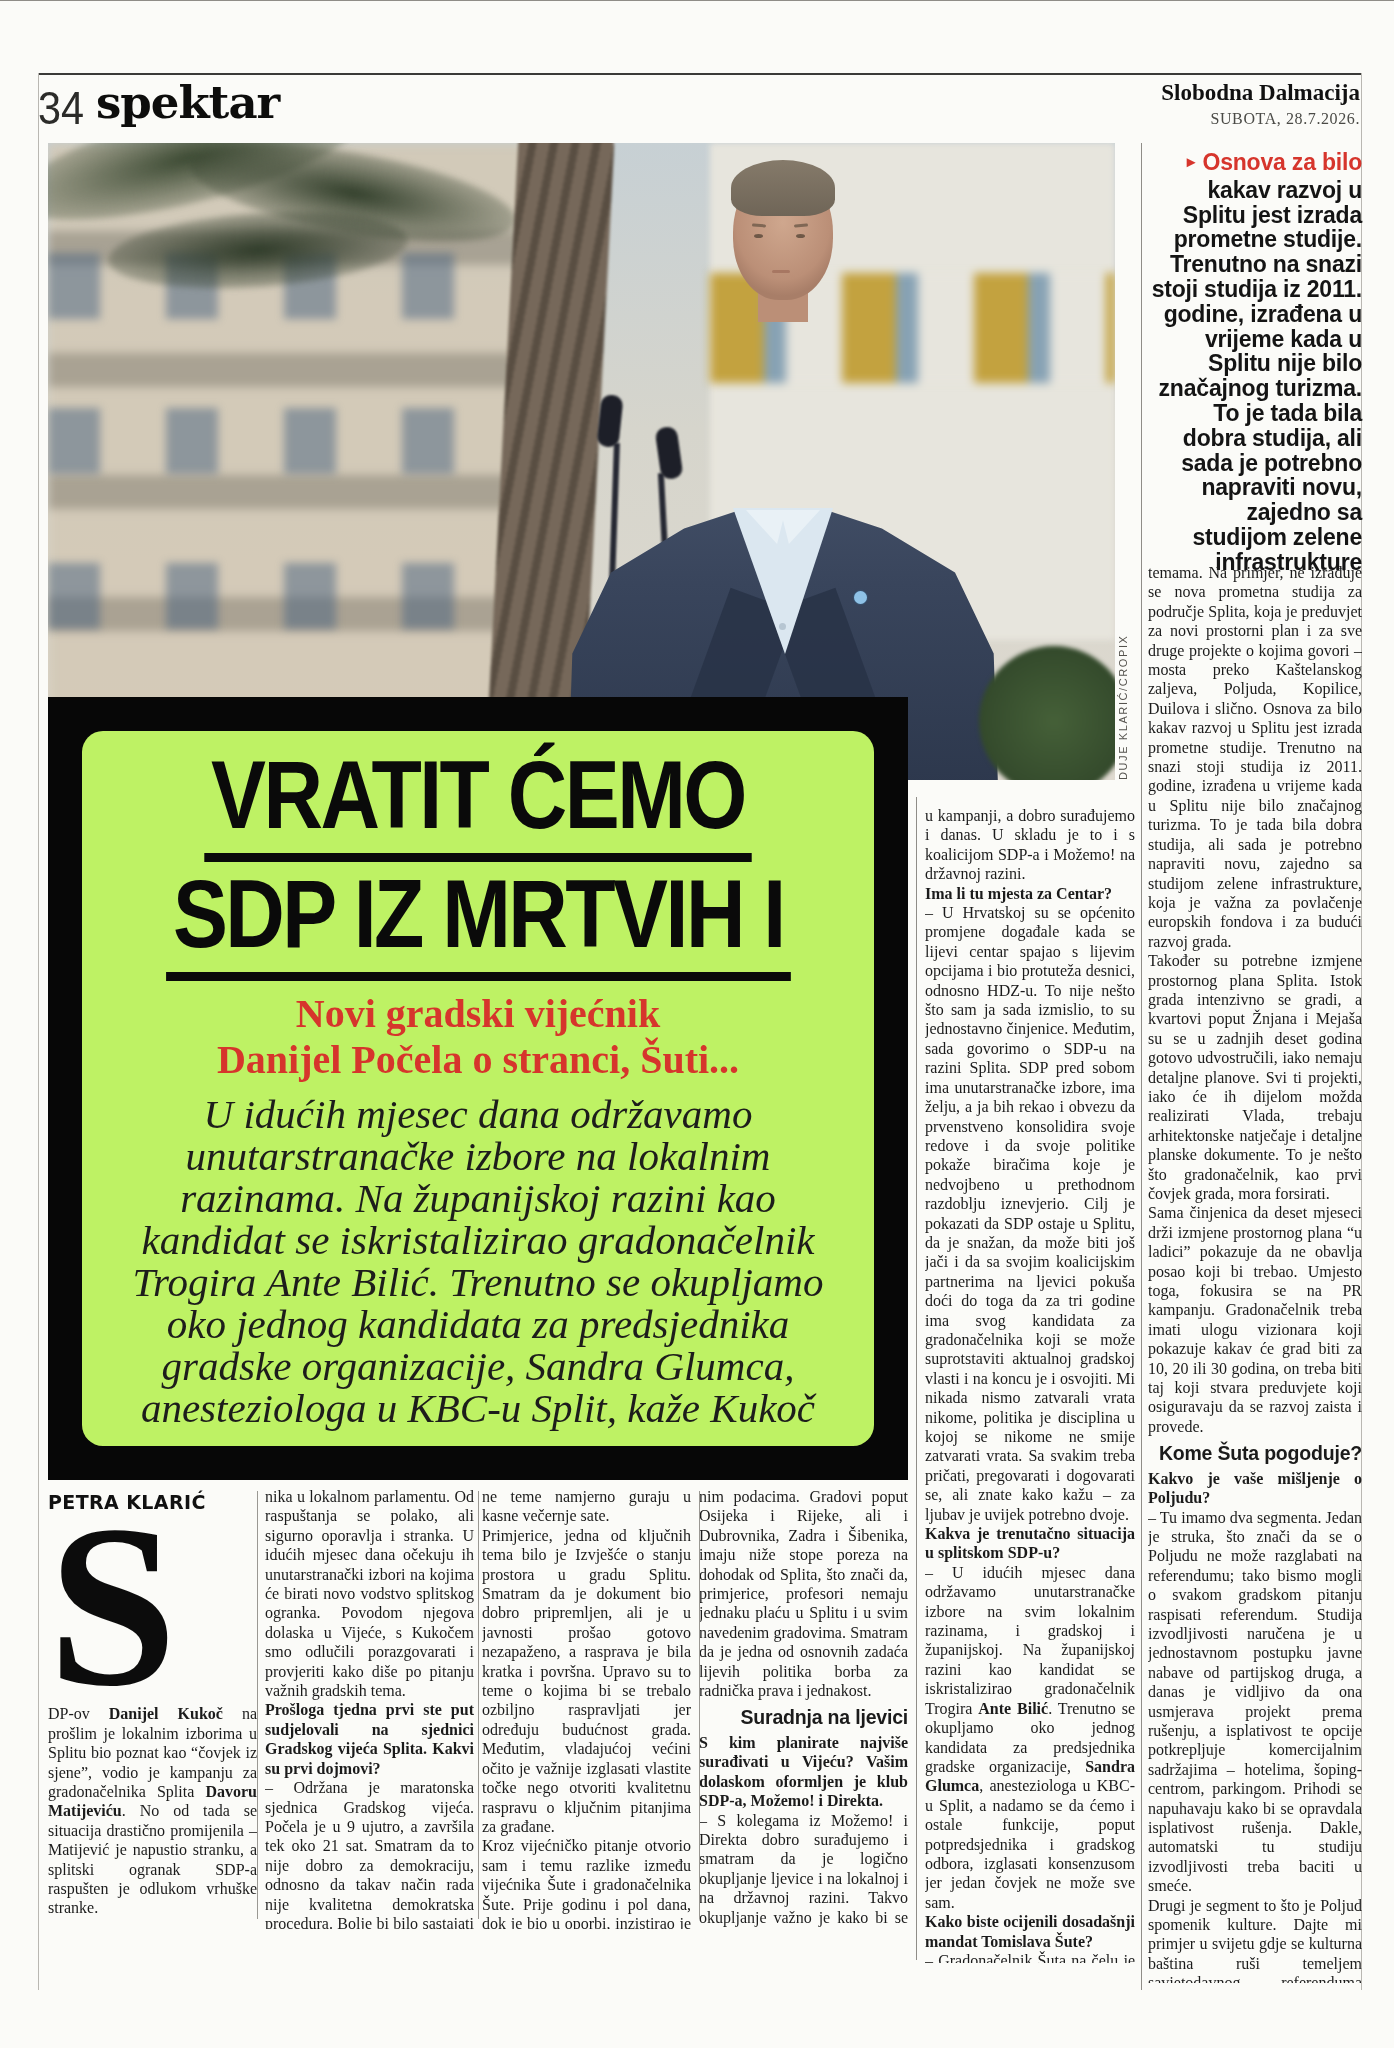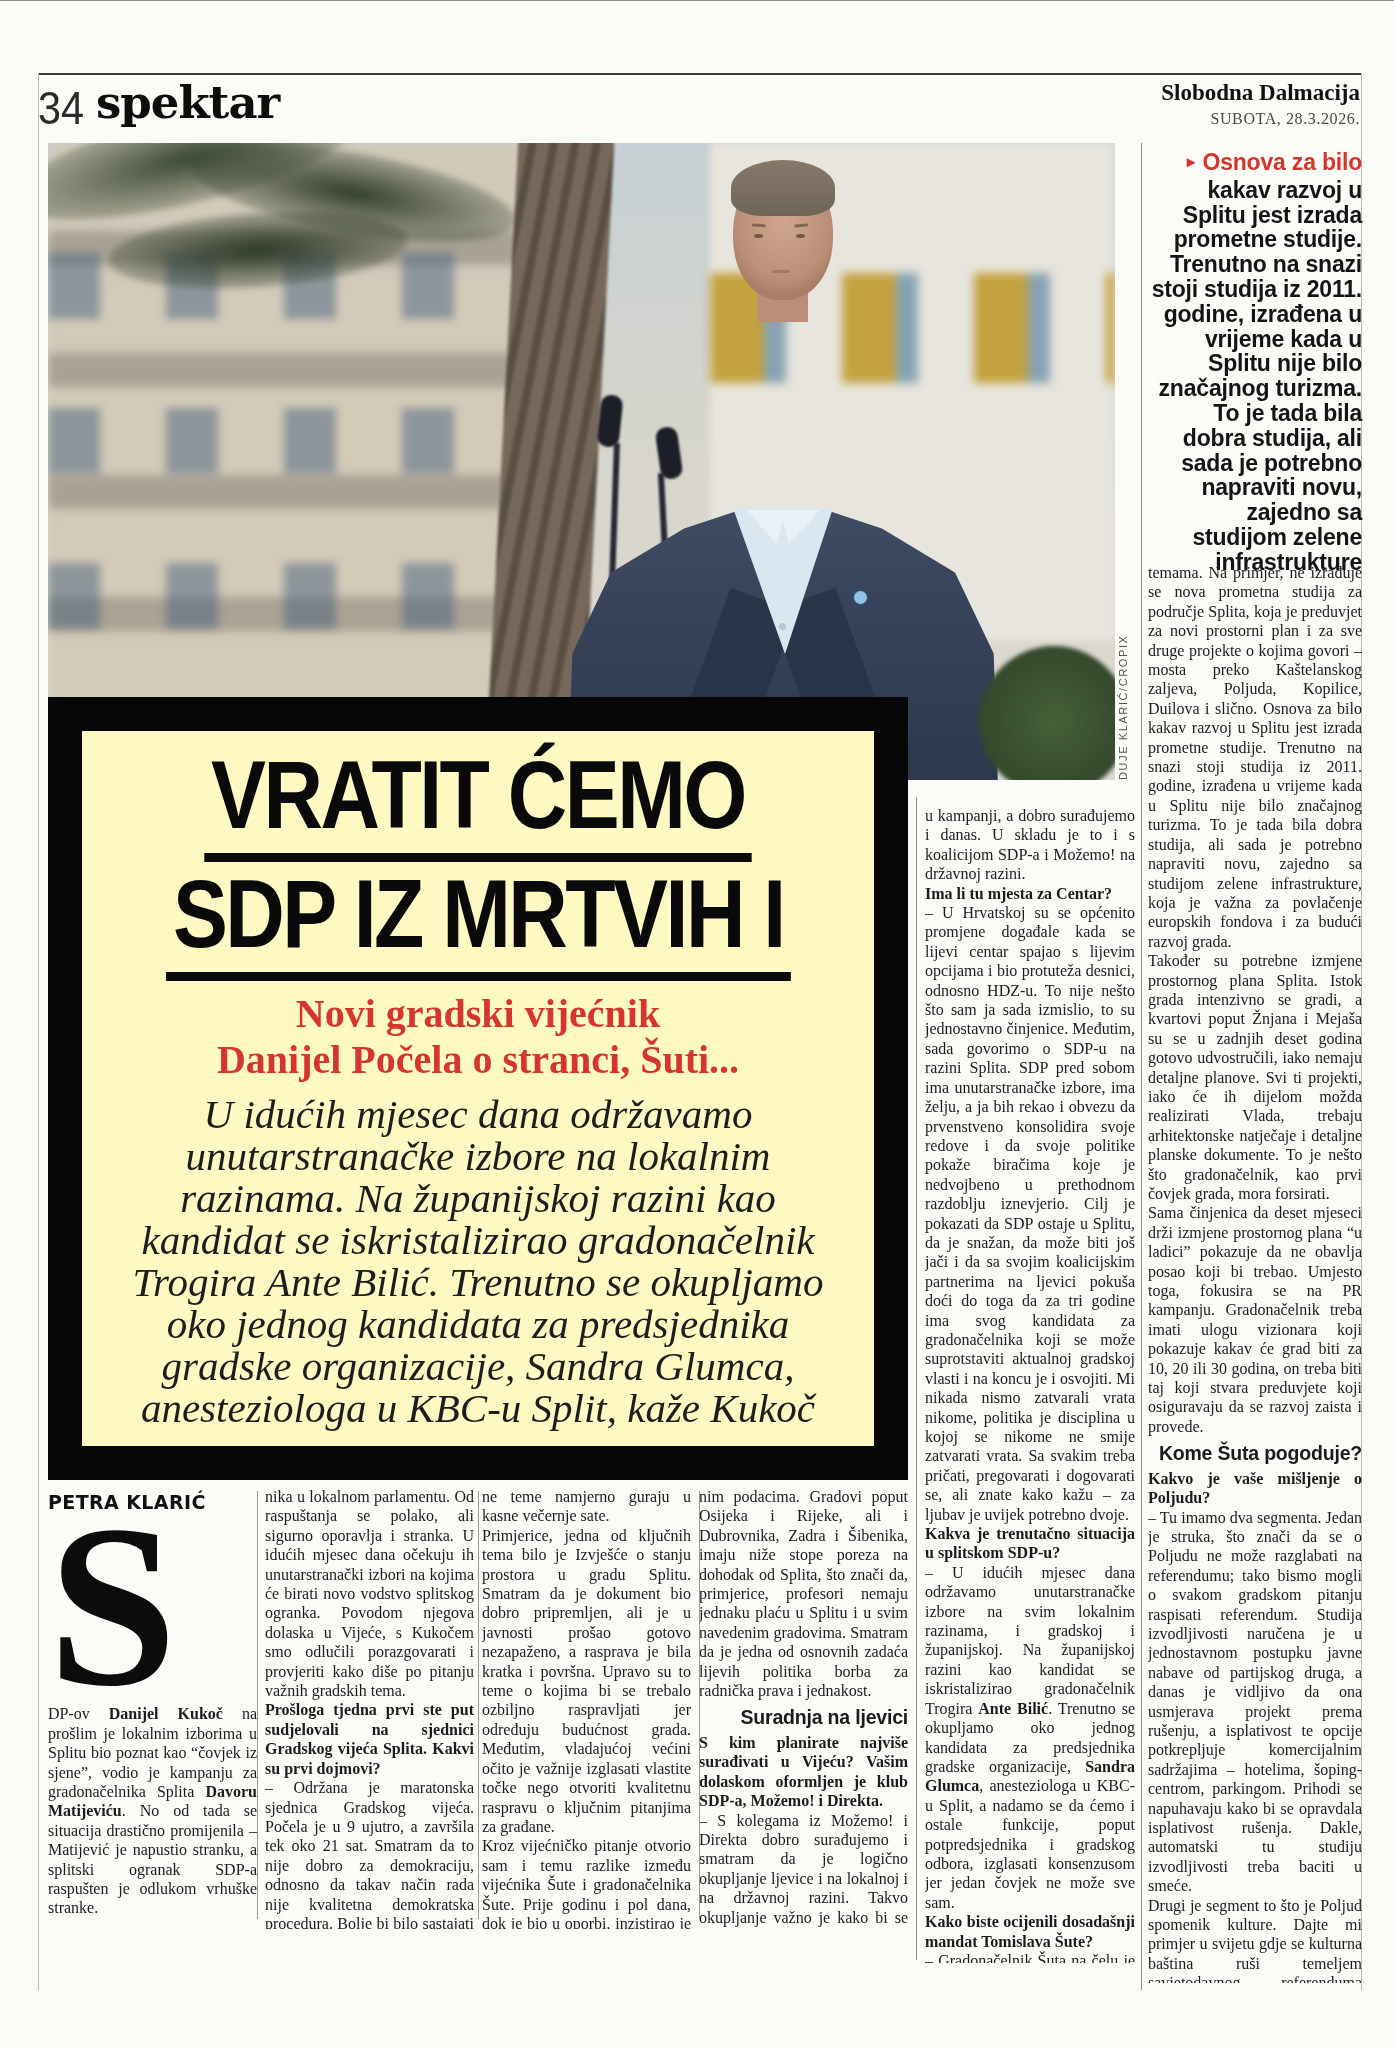--- a/index.html
+++ b/index.html
@@ -65,21 +65,21 @@
         font-family:"Liberation Sans",sans-serif;font-size:11px;letter-spacing:1.6px;color:#55534e;white-space:nowrap;}
   
   .pull-quote{position:absolute;left:1148px;top:150px;width:214px;text-align:right;
         font-family:"Liberation Sans",sans-serif;font-weight:700;font-size:23px;line-height:24.8px;
         letter-spacing:-.2px;color:#141414;}
   .pq-red{color:#d6352c;}
   .pq-arrow{font-size:15px;position:relative;top:-3px;margin-right:4px;}
   
   .hl-box{position:absolute;left:48px;top:697px;width:860px;height:783px;background:#070707;box-sizing:border-box;
           border:34px solid #070707;}
-  .hl-panel{width:100%;height:100%;background:#fef9c3;box-sizing:border-box;padding-top:14px;text-align:center;overflow:hidden;}
+  .hl-panel{width:100%;height:100%;background:#bef264;box-sizing:border-box;padding-top:14px;text-align:center;overflow:hidden;border-radius:21px;}
   .hl-line{display:block;margin:0 auto 2px;}
   .hl-line span{display:inline-block;font-family:"Liberation Sans","DejaVu Sans",sans-serif;font-weight:700;
         font-size:97px;line-height:1.04;letter-spacing:-3px;color:#0a0a0a;transform:scaleX(.85);
         border-bottom:9px solid #0a0a0a;padding:0 8px 7px;}
   .subhead{font-family:"Liberation Serif",serif;font-weight:700;font-size:40px;line-height:46px;color:#d6352c;margin-top:10px;}
   .lead{font-style:italic;font-size:41px;line-height:42px;color:#1d1d1b;width:94%;margin:10px auto 0;}
   
   .bodycol{position:absolute;font-size:16px;line-height:19.4px;text-align:justify;overflow:hidden;hyphens:auto;}
   .para{margin:0;}
   .para .b{font-weight:700;}
@@ -96,21 +96,21 @@
 </style>
 </head>
 <body>
 
 <div class="page">
 
   <div class="top-rule rule"></div>
   <div class="pagenum">34</div>
   <div class="section">spektar</div>
   <div class="brand">Slobodna Dalmacija</div>
-  <div class="dateline">SUBOTA, 28.3.2026.</div>
+  <div class="dateline">SUBOTA, 28.7.2026.</div>
   <div class="header-rule"></div>
 
   <div class="hairline-v" style="left:38px;top:73px;height:1917px;"></div>
   <div class="hairline-v" style="left:1361px;top:73px;height:1917px;"></div>
 
   <div class="photo">
     <div class="ph-bldg-left"></div>
     <div class="ph-winrow" style="top:110px;"></div>
     <div class="ph-winrow" style="top:265px;"></div>
     <div class="ph-winrow" style="top:420px;"></div>

